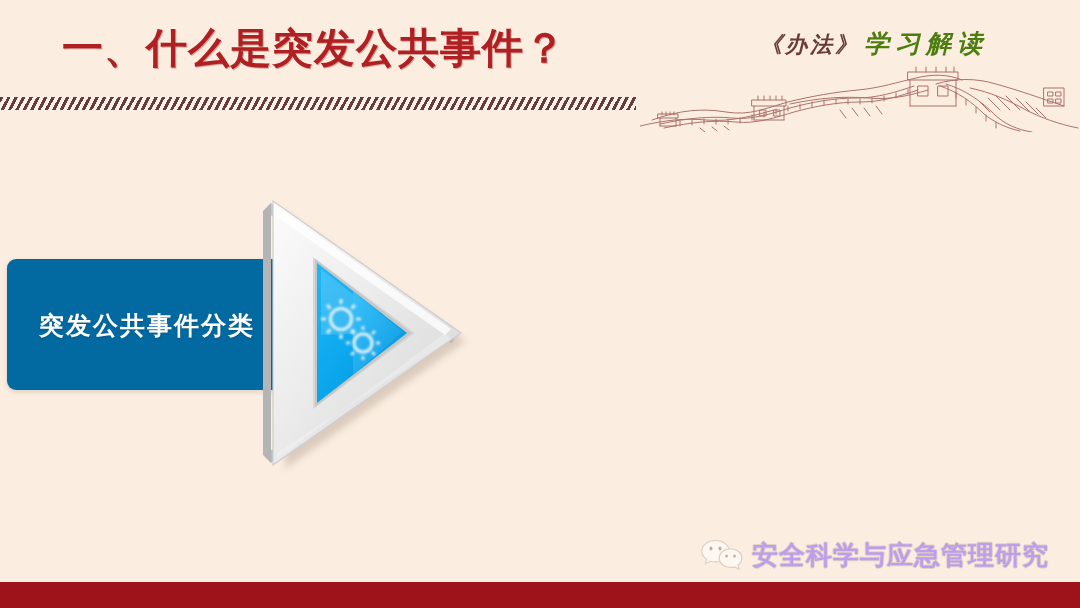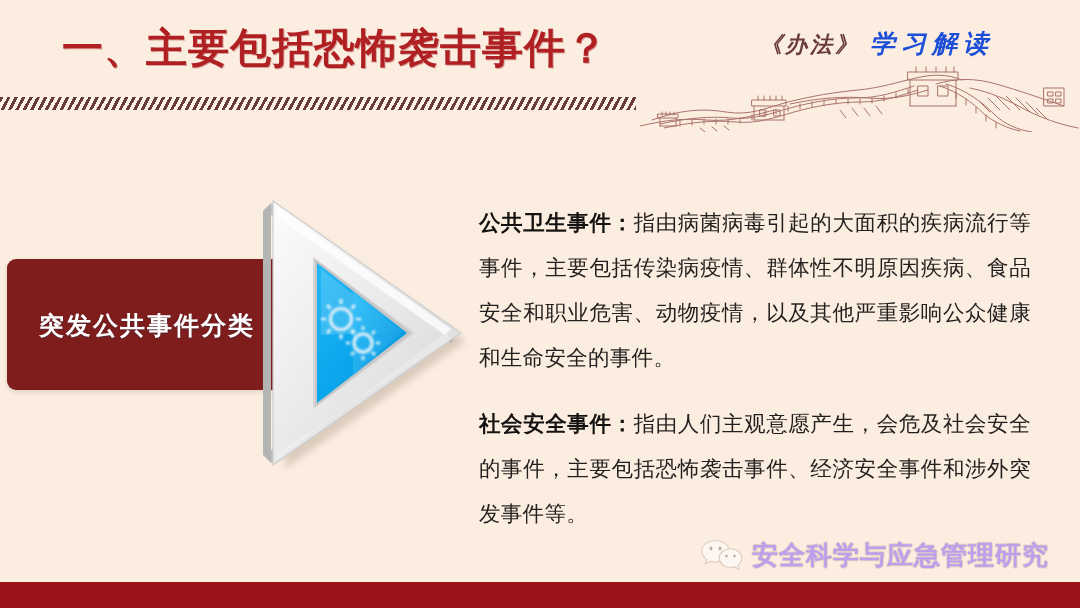--- a/index.html
+++ b/index.html
@@ -68,40 +68,40 @@
     font-weight: bold;
     font-style: italic;
     letter-spacing: 3px;
     white-space: nowrap;
   }
   #header-art-caption .bracket {
     color: #6a3b3b;
     font-size: 22px;
   }
   #header-art-caption .accent {
-    color: #1d4ed8;
-    margin-left: 10px;
+    color: #4d7c0f;
+    margin-left: 4px;
     letter-spacing: 6px;
   }
   #wall-svg {
     position: absolute;
     left: 0;
     top: 58px;
     width: 440px;
     height: 74px;
   }
 
   
   #category-bar {
     position: absolute;
     left: 7px;
     top: 259px;
     width: 283px;
     height: 131px;
-    background: #7f1d1d;
+    background: #0369a1;
     border-radius: 9px;
     box-shadow: 0 2px 5px rgba(0,0,0,.12);
   }
   #category-bar-label {
     position: absolute;
     left: 32px;
     top: 50px;
     font-size: 25px;
     font-weight: bold;
     letter-spacing: 2px;
@@ -169,21 +169,21 @@
     width: 1080px;
     height: 26px;
     background: #9e1319;
   }
 </style>
 </head>
 <body>
 
 <div id="slide">
 
-  <div id="slide-title">一、主要包括恐怖袭击事件？</div>
+  <div id="slide-title">一、什么是突发公共事件？</div>
 
   <div id="title-rule"></div>
 
   <div id="header-art">
 
     <div id="header-art-caption">
       <span class="bracket">《</span><span class="bracket">办法</span><span class="bracket">》</span><span class="accent">学习解读</span>
     </div>
 
     <svg id="wall-svg" viewBox="0 0 440 74">
@@ -292,24 +292,20 @@
         <circle cx="108" cy="158" r="9"></circle>
         <g stroke-width="3">
           <path d="M108 145 v-4 M108 171 v4 M95 158 h-4 M121 158 h4
                    M99 149 l-3 -3 M117 167 l3 3
                    M117 149 l3 -3 M99 167 l-3 3"></path>
         </g>
       </g>
     </svg>
   </div>
 
-  <div id="body-copy">
-    <p class="para"><span class="para-label">公共卫生事件：</span><span>指由病菌病毒引起的大面积的疾病流行等事件，主要包括传染病疫情、群体性不明原因疾病、食品安全和职业危害、动物疫情，以及其他严重影响公众健康和生命安全的事件。</span></p>
-    <p class="para"><span class="para-label">社会安全事件：</span><span>指由人们主观意愿产生，会危及社会安全的事件，主要包括恐怖袭击事件、经济安全事件和涉外突发事件等。</span></p>
-  </div>
 
   <div id="watermark">
     <svg id="wechat-icon" viewBox="0 0 44 34">
       <g fill="#ffffff" stroke="#c3b2a3" stroke-width="1.1">
         <path d="M15.5 2.5 C7.8 2.5 1.8 7.3 1.8 13.1 C1.8 16.4 3.7 19.4 6.7 21.4
                  L5.3 25.8 L10.3 23.3 C11.9 23.8 13.7 24.1 15.5 24.1
                  C23.2 24.1 29.2 19.3 29.2 13.1 C29.2 7.3 23.2 2.5 15.5 2.5 Z"></path>
         <path d="M30.5 10.8 C24.2 10.8 19.2 15 19.2 20.1 C19.2 25.3 24.2 29.5 30.5 29.5
                  C31.9 29.5 33.3 29.3 34.6 28.9 L39.1 31.2 L37.9 27.3
                  C40.3 25.6 41.8 23 41.8 20.1 C41.8 15 36.8 10.8 30.5 10.8 Z"></path>

